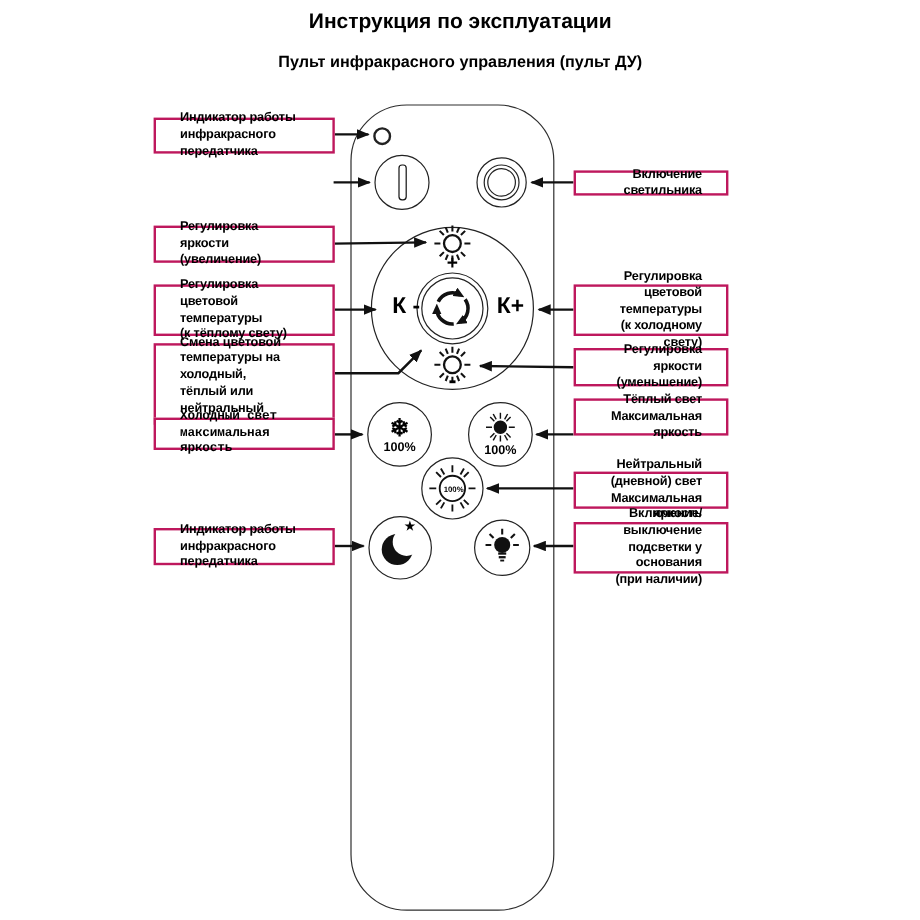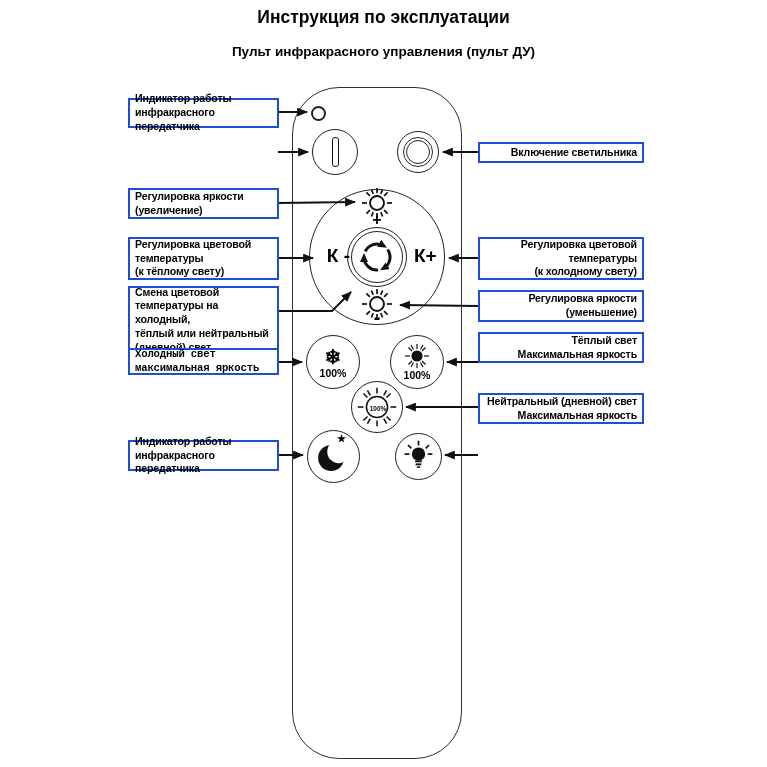--- a/index.html
+++ b/index.html
@@ -2,26 +2,26 @@
 <html><head>
 <meta charset="utf-8">
 <style>
   html,body{margin:0;padding:0;background:#ffffff;}
   #page{position:relative;width:767px;height:767px;background:#fff;
         font-family:"Liberation Sans",sans-serif;color:#000;overflow:hidden;}
   .title{position:absolute;top:7px;left:0;width:767px;text-align:center;
          font-size:17.5px;font-weight:bold;}
   .subtitle{position:absolute;top:44px;left:0;width:767px;text-align:center;
          font-size:13.5px;font-weight:bold;}
-  .label-box{position:absolute;box-sizing:border-box;border:2px solid #1d4ed8;
+  .label-box{position:absolute;box-sizing:border-box;border:2px solid #be185d;
          background:#fff;z-index:3;display:flex;align-items:center;
          font-size:10.6px;font-weight:bold;line-height:1.3;letter-spacing:-0.15px;
-         white-space:pre-line;padding:2px 5px;}
+         white-space:pre-line;padding:2px 20px;}
   .left-col{left:128px;width:151px;text-align:left;}
-  .right-col{left:478px;width:166px;text-align:right;justify-content:flex-end;}
+  .right-col{left:478px;width:129px;text-align:right;justify-content:flex-end;}
   .lb0{top:98px;height:30px;}
   .lb1{top:142px;height:21px;}
   .lb2{top:188px;height:31px;}
   .lb3{top:237px;height:43px;}
   .lb4{top:286px;height:68px;}
   .lb5{top:348px;height:27px;font-family:Liberation Mono, monospace;}
   .lb6{top:440px;height:31px;}
   .rb0{top:142px;height:21px;}
   .rb1{top:237px;height:43px;}
   .rb2{top:290px;height:32px;}
@@ -123,20 +123,23 @@
   <div class="label-box right-col rb0">Включение светильника</div>
   <div class="label-box right-col rb1">Регулировка цветовой
 температуры
 (к холодному свету)</div>
   <div class="label-box right-col rb2">Регулировка яркости
 (уменьшение)</div>
   <div class="label-box right-col rb3">Тёплый свет
 Максимальная яркость</div>
   <div class="label-box right-col rb4">Нейтральный (дневной) свет
 Максимальная яркость</div>
+  <div class="label-box right-col rb5">Включение/выключение
+подсветки у основания
+(при наличии)</div>
 
   <div class="dot"></div>
 
   <div class="btn power-off">
     <div class="power-bar"></div>
   </div>
 
   <div class="btn power-on">
     <div class="ring-mid">
       <div class="ring-in"></div>

